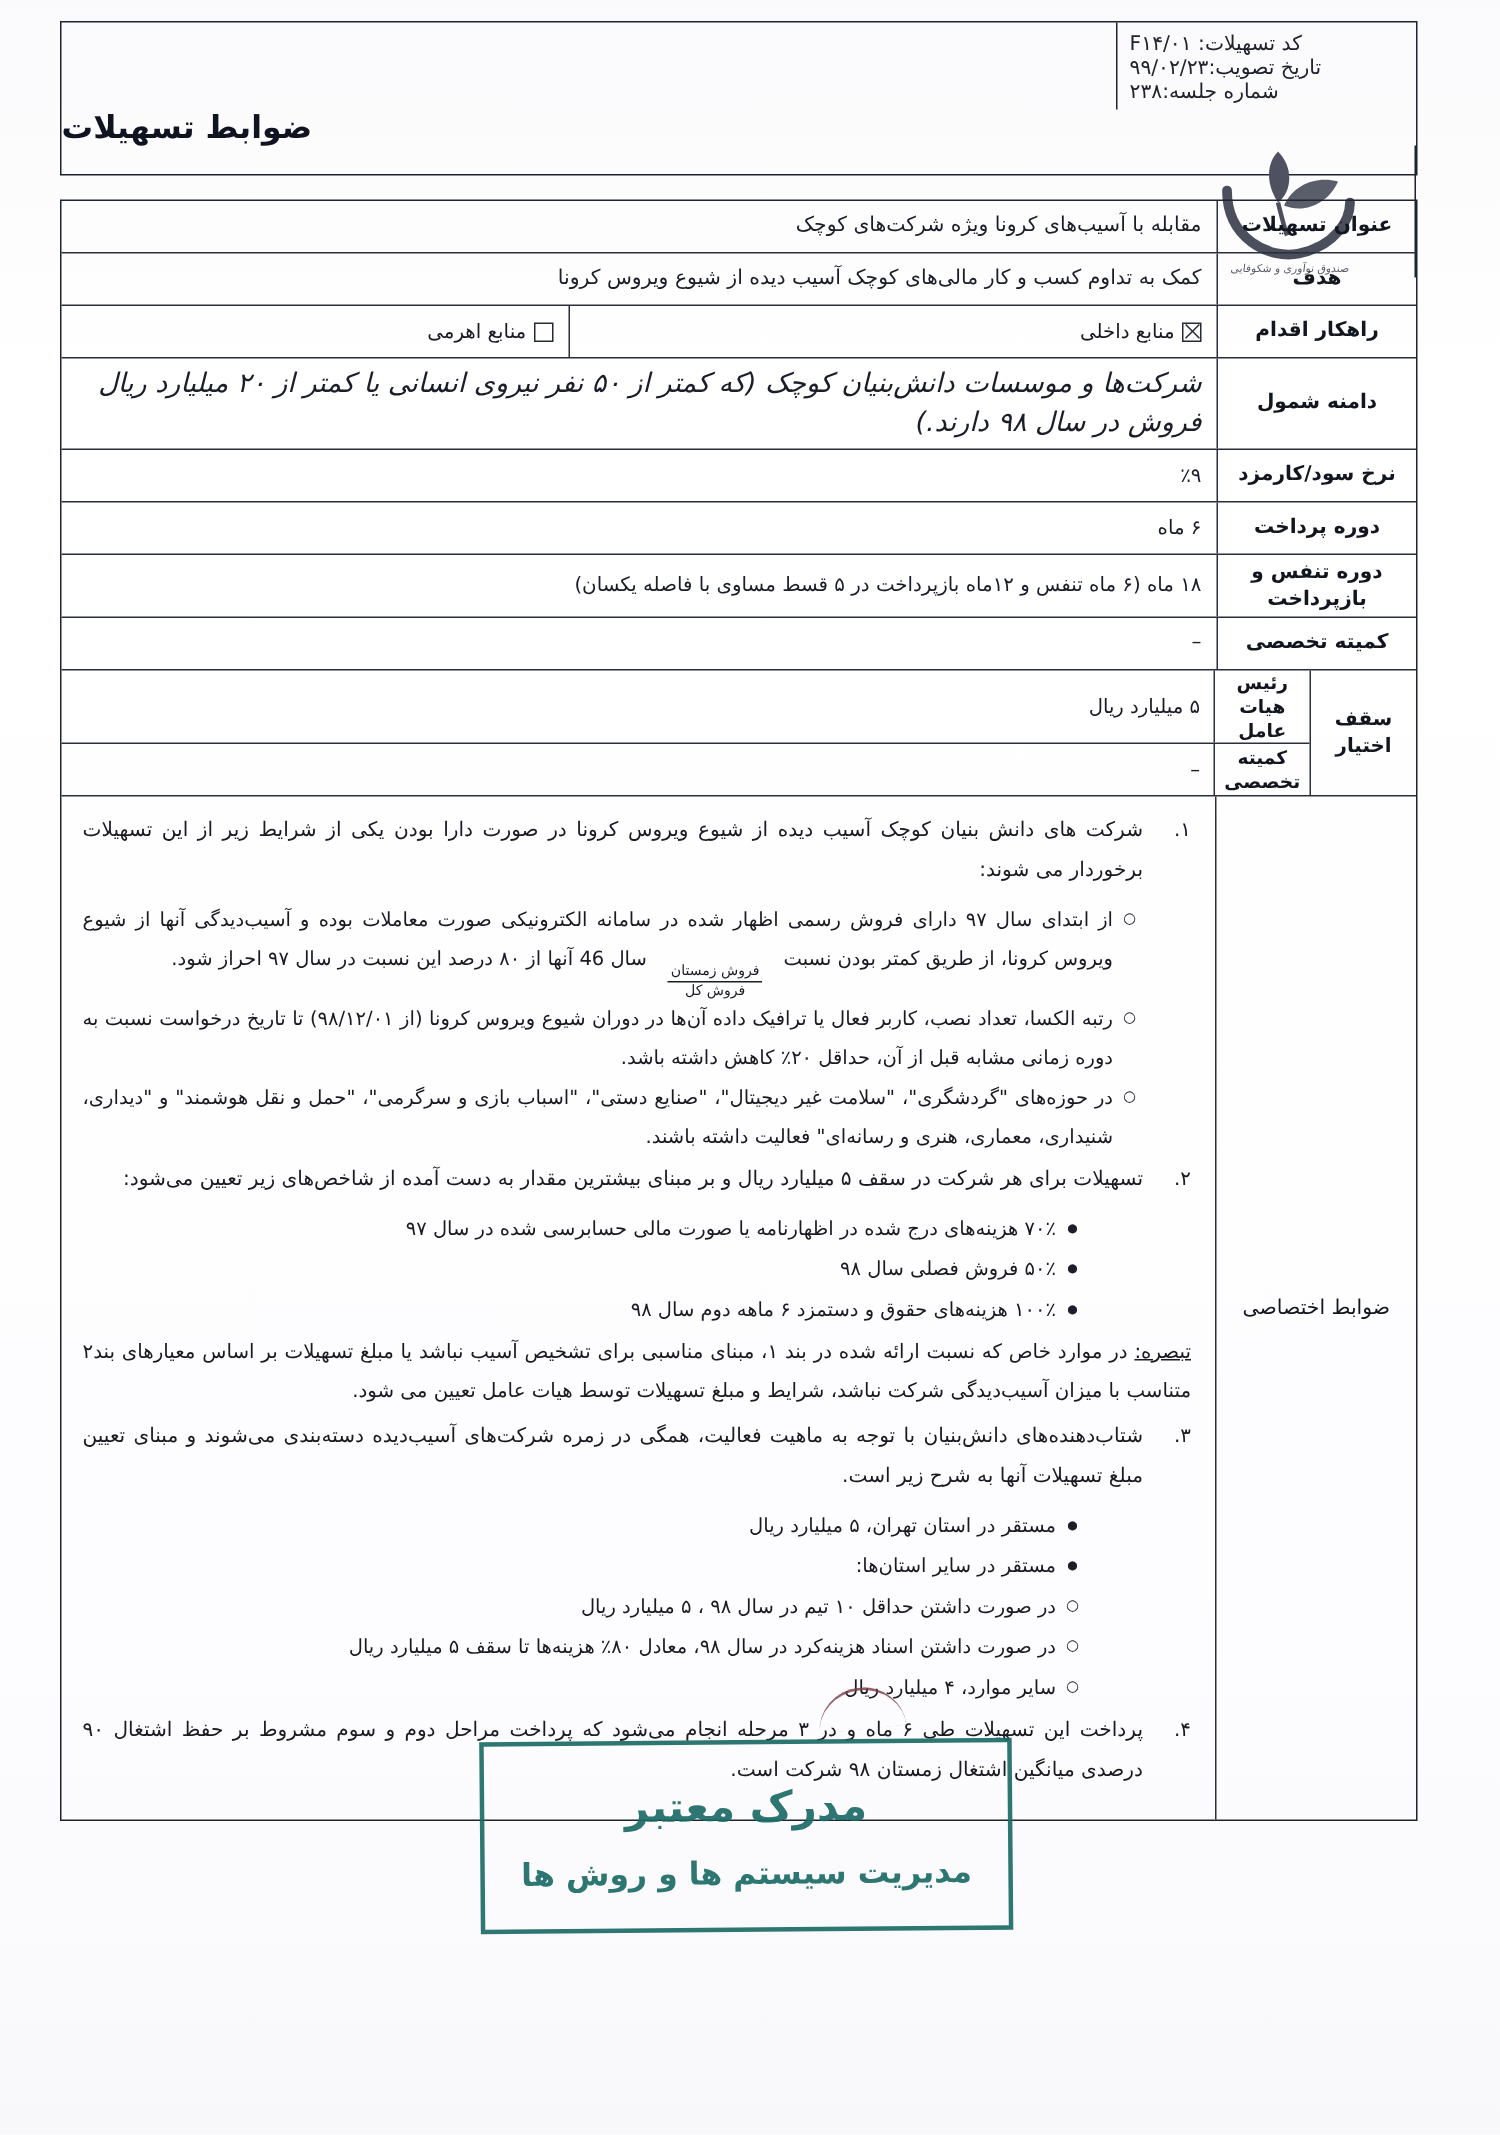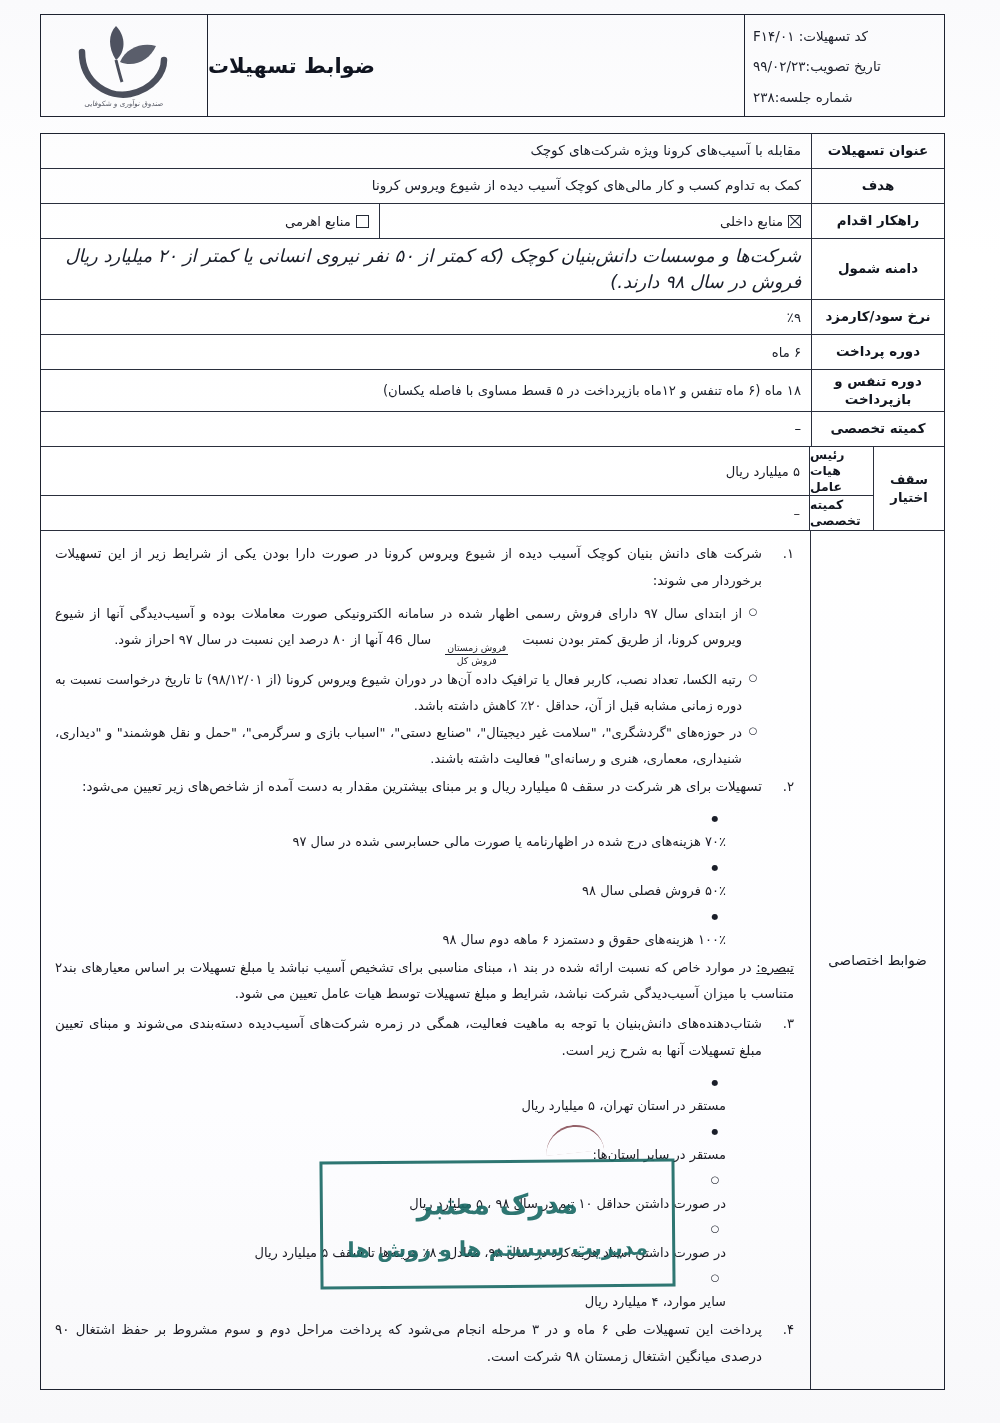--- a/index.html
+++ b/index.html
@@ -22,21 +22,21 @@
     background:
       linear-gradient(180deg, rgba(250,250,252,1) 0%, rgba(255,255,255,1) 18%, rgba(253,253,255,1) 78%, rgba(248,248,250,1) 100%);
   }
   
   .header {
     position: absolute;
     top: 14px; right: 55px; left: 40px;
     height: 103px;
     border: 1.6px solid #1e2330;
     display: flex;
-    flex-direction: row;
+    flex-direction: column;
     box-sizing: border-box;
   }
   .hdr-meta {
     width: 200px;
     border-left: 1.5px solid #1e2330;
     box-sizing: border-box;
     padding: 6px 10px 4px 8px;
     display: flex;
     flex-direction: column;
     justify-content: space-around;
@@ -180,21 +180,21 @@
   .ceil-sub:last-child { border-bottom: none; }
   .ceil-sub .sub-lbl {
     width: 63px;
     flex: none;
     border-left: 1.1px solid #2a2f3d;
     display: flex;
     align-items: center;
     justify-content: center;
     font-size: 12.4px;
     font-weight: bold;
-    text-align: left;
+    text-align: center;
     line-height: 1.3;
     color: #12161f;
   }
   .ceil-sub .sub-val {
     flex: 1;
     display: flex;
     align-items: center;
     padding: 4px 9px;
     font-size: 13.1px;
   }
@@ -246,21 +246,21 @@
     flex: none;
     width: 22px;
     text-align: center;
     font-size: 11px;
     color: #1a1e29;
     line-height: 2.0;
   }
   .sub-item > .bullet.circ::before { content: "\25CB"; font-size: 10px; }
   .sub-item > .bullet.disc::before { content: "\25CF"; font-size: 8px; }
   .sub-item > .stxt { flex: 1; text-align: justify; }
-  .sub-item.indent2 { padding-right: 68px; flex-direction: column; }
+  .sub-item.indent2 { padding-right: 68px; }
   .note {
     font-size: 13.2px;
     line-height: 2.0;
     text-align: justify;
     margin: 2px 0 4px 0;
   }
   .note .u { text-decoration: underline; }
 
   
   .frac {

